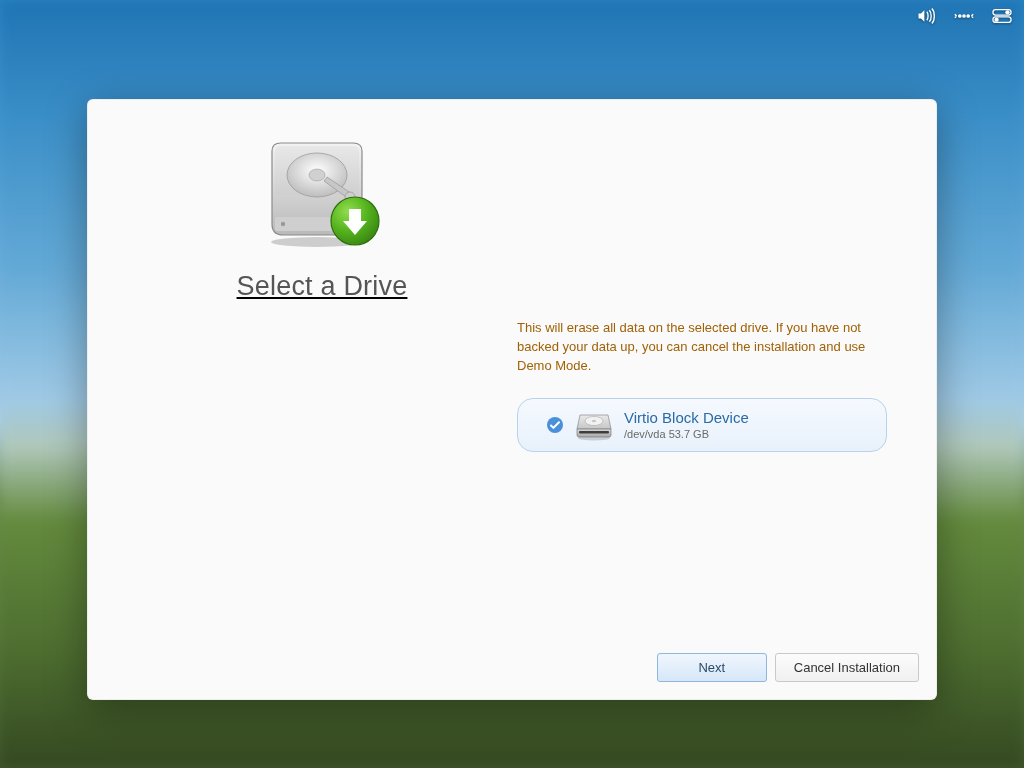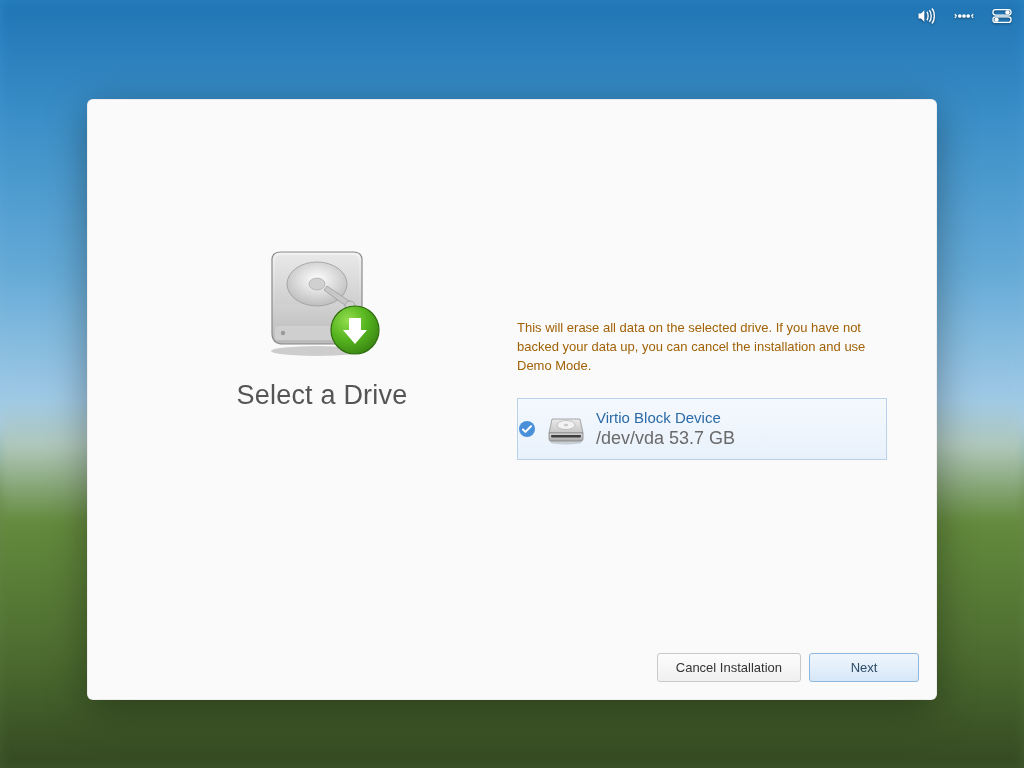--- a/index.html
+++ b/index.html
@@ -58,22 +58,23 @@
     .dialog-body {
       flex: 1;
       display: flex;
       padding: 40px 40px 0 40px;
     }
     .left-panel {
       width: 390px;
       display: flex;
       flex-direction: column;
       align-items: center;
-      justify-content: center;
+      justify-content: flex-start;
       padding-bottom: 120px;
+      text-decoration: underline;
     }
     .drive-illustration {
       width: 130px;
       height: 110px;
       position: relative;
       margin-bottom: 22px;
     }
     .drive-illustration svg { width: 100%; height: 100%; }
     .left-title {
       font-size: 27px;
@@ -91,37 +92,37 @@
       color: #a16207;
       line-height: 1.45;
       margin-bottom: 22px;
     }
     .drive-option {
       display: flex;
       align-items: center;
       gap: 10px;
       border: 1px solid #b9d2ec;
       background: linear-gradient(#f5f9fe, #e8f1fb);
-      border-radius: 0;
-      padding: 10px 0;
+      border-radius: 16px;
+      padding: 10px 28px;
       cursor: pointer;
     }
     .check-badge {
       width: 18px;
       height: 18px;
       flex-shrink: 0;
     }
     .small-drive-icon {
       width: 40px;
       height: 32px;
       flex-shrink: 0;
     }
     .drive-text { display: flex; flex-direction: column; gap: 2px; }
     .drive-name { color: #2b6aa6; font-size: 15px; font-weight: 500; }
-    .drive-path { color: #6a6a6a; font-size: 18px; }
+    .drive-path { color: #6a6a6a; font-size: 11px; }
     .dialog-footer {
       display: flex;
       justify-content: flex-end;
       gap: 8px;
       padding: 14px 18px 18px 18px;
     }
     .btn {
       font-size: 13px;
       padding: 6px 18px;
       min-width: 110px;
@@ -252,16 +253,16 @@
         </span>
         <div class="drive-text">
           <span class="drive-name">Virtio Block Device</span>
           <span class="drive-path">/dev/vda 53.7 GB</span>
         </div>
       </div>
     </div>
   </div>
 
   <div class="dialog-footer">
+    <div class="btn btn-primary">Next</div>
     <div class="btn btn-secondary">Cancel Installation</div>
-    <div class="btn btn-primary">Next</div>
   </div>
 </div>
 
 </body></html>

